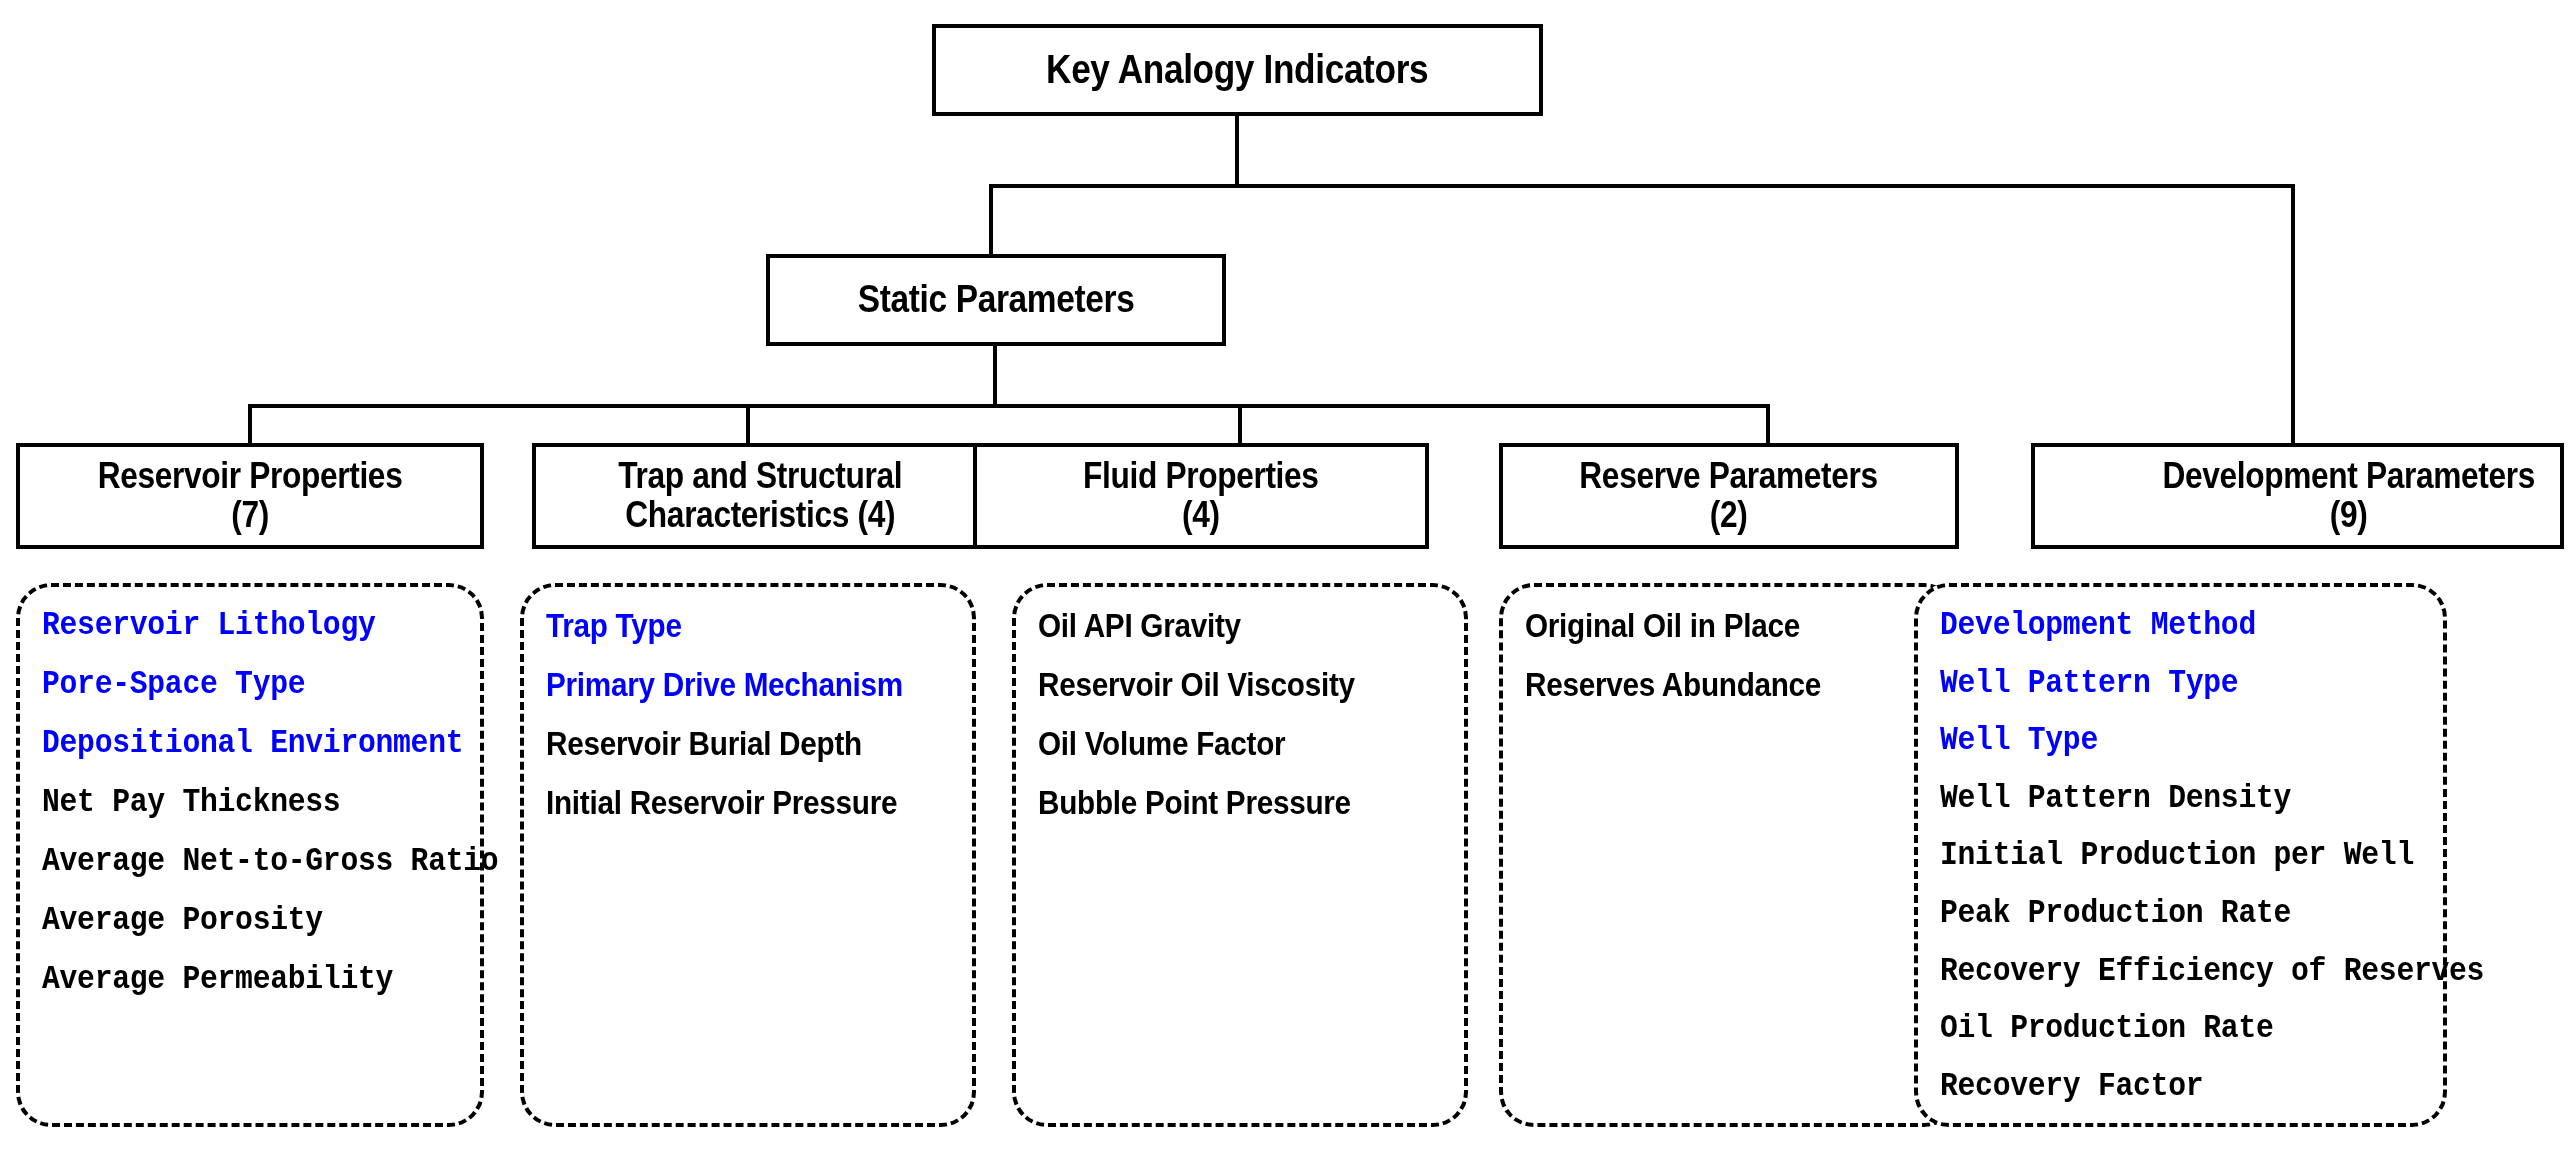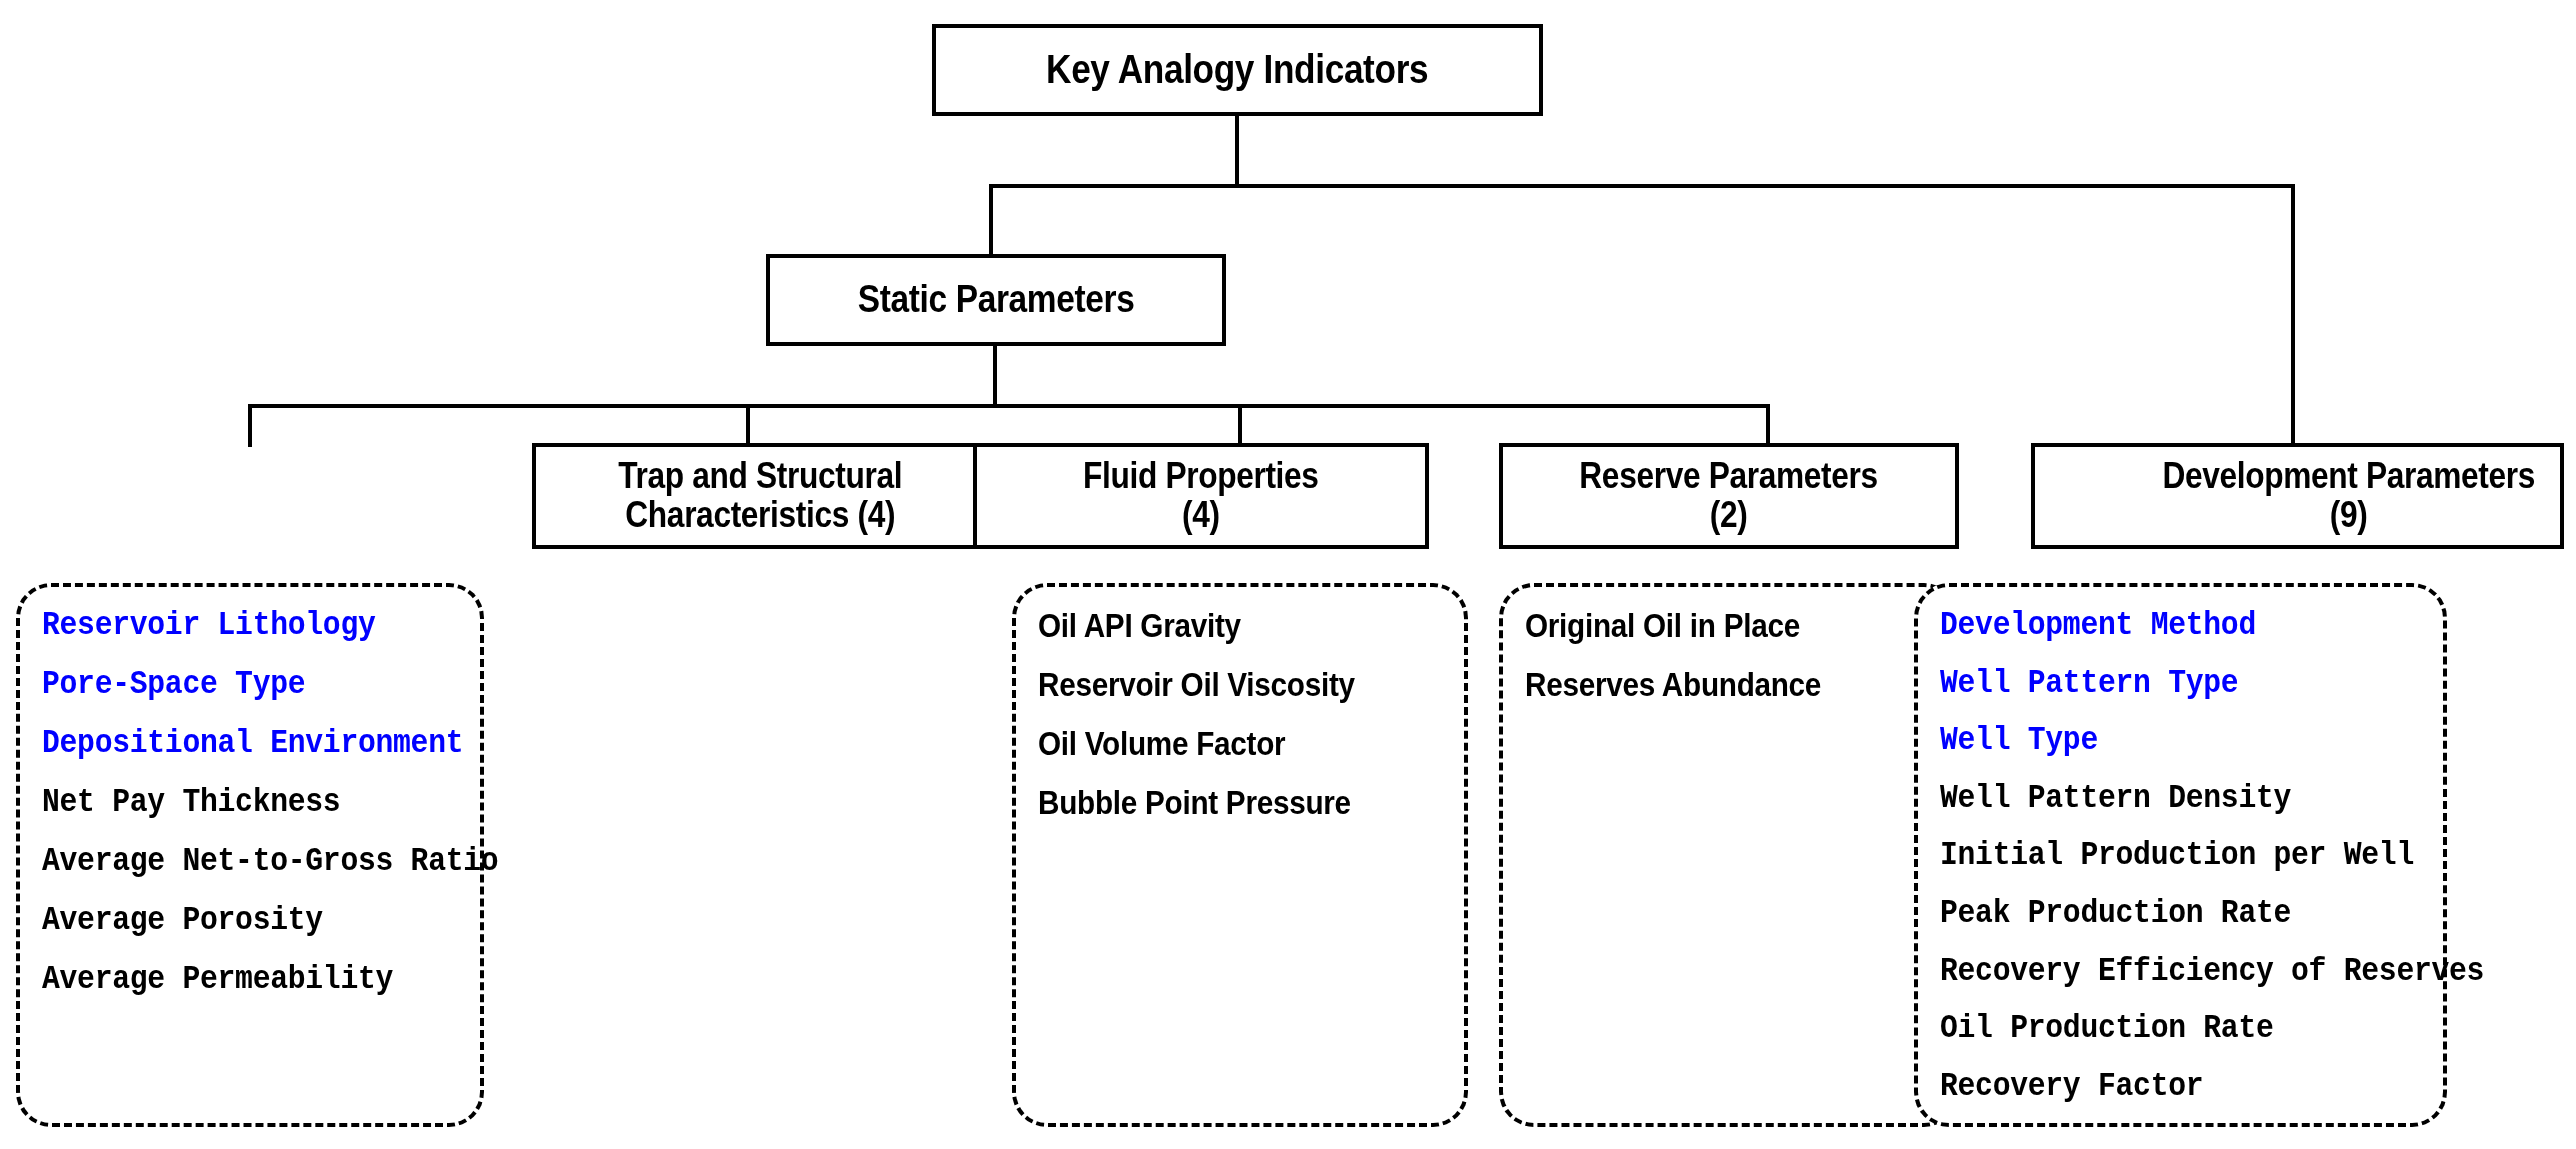--- a/index.html
+++ b/index.html
@@ -95,20 +95,24 @@
   <div class="ln vln" style="left:1766px;top:404px;height:43px;"></div>
 
   <div class="sbox" id="static-box">
     <span class="lbl">Static Parameters</span>
   </div>
 
   <div class="sbox" id="title-box">
     <span class="lbl">Key Analogy Indicators</span>
   </div>
 
+  <div class="sbox hbox" id="hdr-0">
+    <span class="lbl">Reservoir Properties
+(7)</span>
+  </div>
   <div class="sbox hbox" id="hdr-1">
     <span class="lbl">Trap and Structural
 Characteristics (4)</span>
   </div>
   <div class="sbox hbox" id="hdr-2">
     <span class="lbl">Fluid Properties
 (4)</span>
   </div>
   <div class="sbox hbox" id="hdr-3">
     <span class="lbl">Reserve Parameters
@@ -120,20 +124,26 @@
   </div>
 
   <div class="dbox" id="lst-0">
       <div class="item blue">Reservoir Lithology</div>
       <div class="item blue">Pore-Space Type</div>
       <div class="item blue">Depositional Environment</div>
       <div class="item">Net Pay Thickness</div>
       <div class="item">Average Net-to-Gross Ratio</div>
       <div class="item">Average Porosity</div>
       <div class="item">Average Permeability</div>
+    </div>
+  <div class="dbox" id="lst-1">
+      <div class="item blue">Trap Type</div>
+      <div class="item blue">Primary Drive Mechanism</div>
+      <div class="item">Reservoir Burial Depth</div>
+      <div class="item">Initial Reservoir Pressure</div>
     </div>
   <div class="dbox" id="lst-2">
       <div class="item">Oil API Gravity</div>
       <div class="item">Reservoir Oil Viscosity</div>
       <div class="item">Oil Volume Factor</div>
       <div class="item">Bubble Point Pressure</div>
     </div>
   <div class="dbox" id="lst-3">
       <div class="item">Original Oil in Place</div>
       <div class="item">Reserves Abundance</div>

